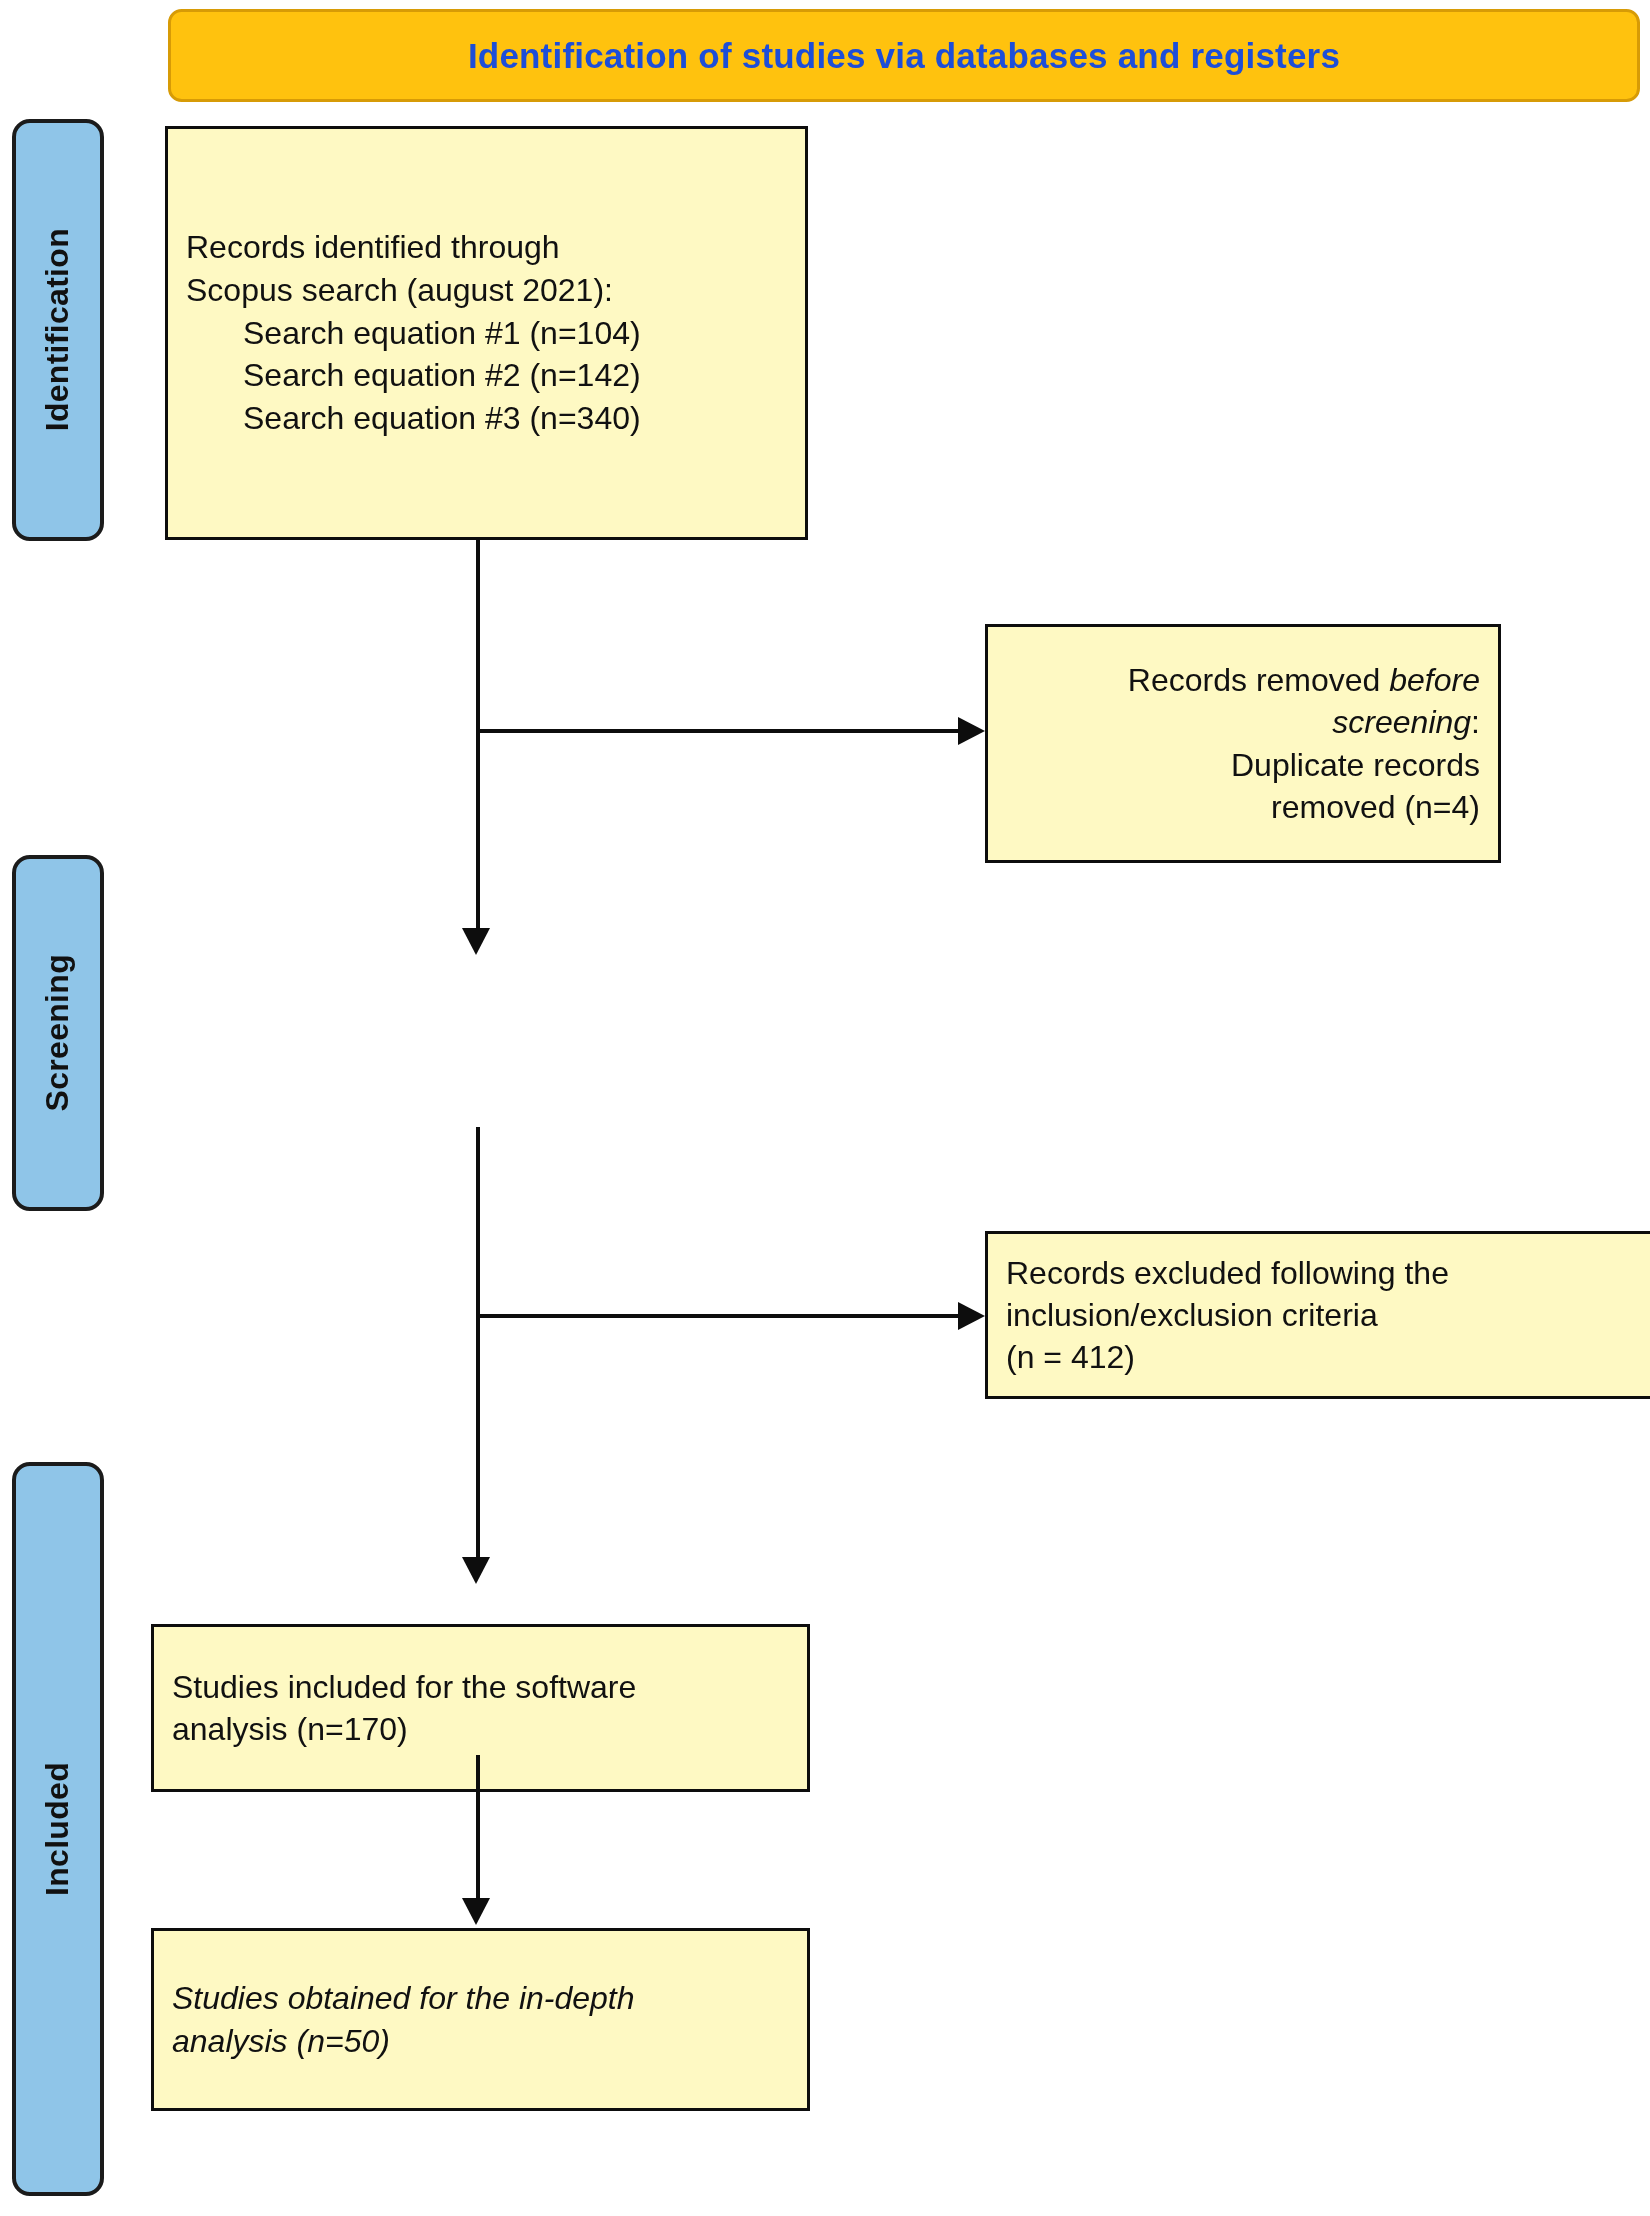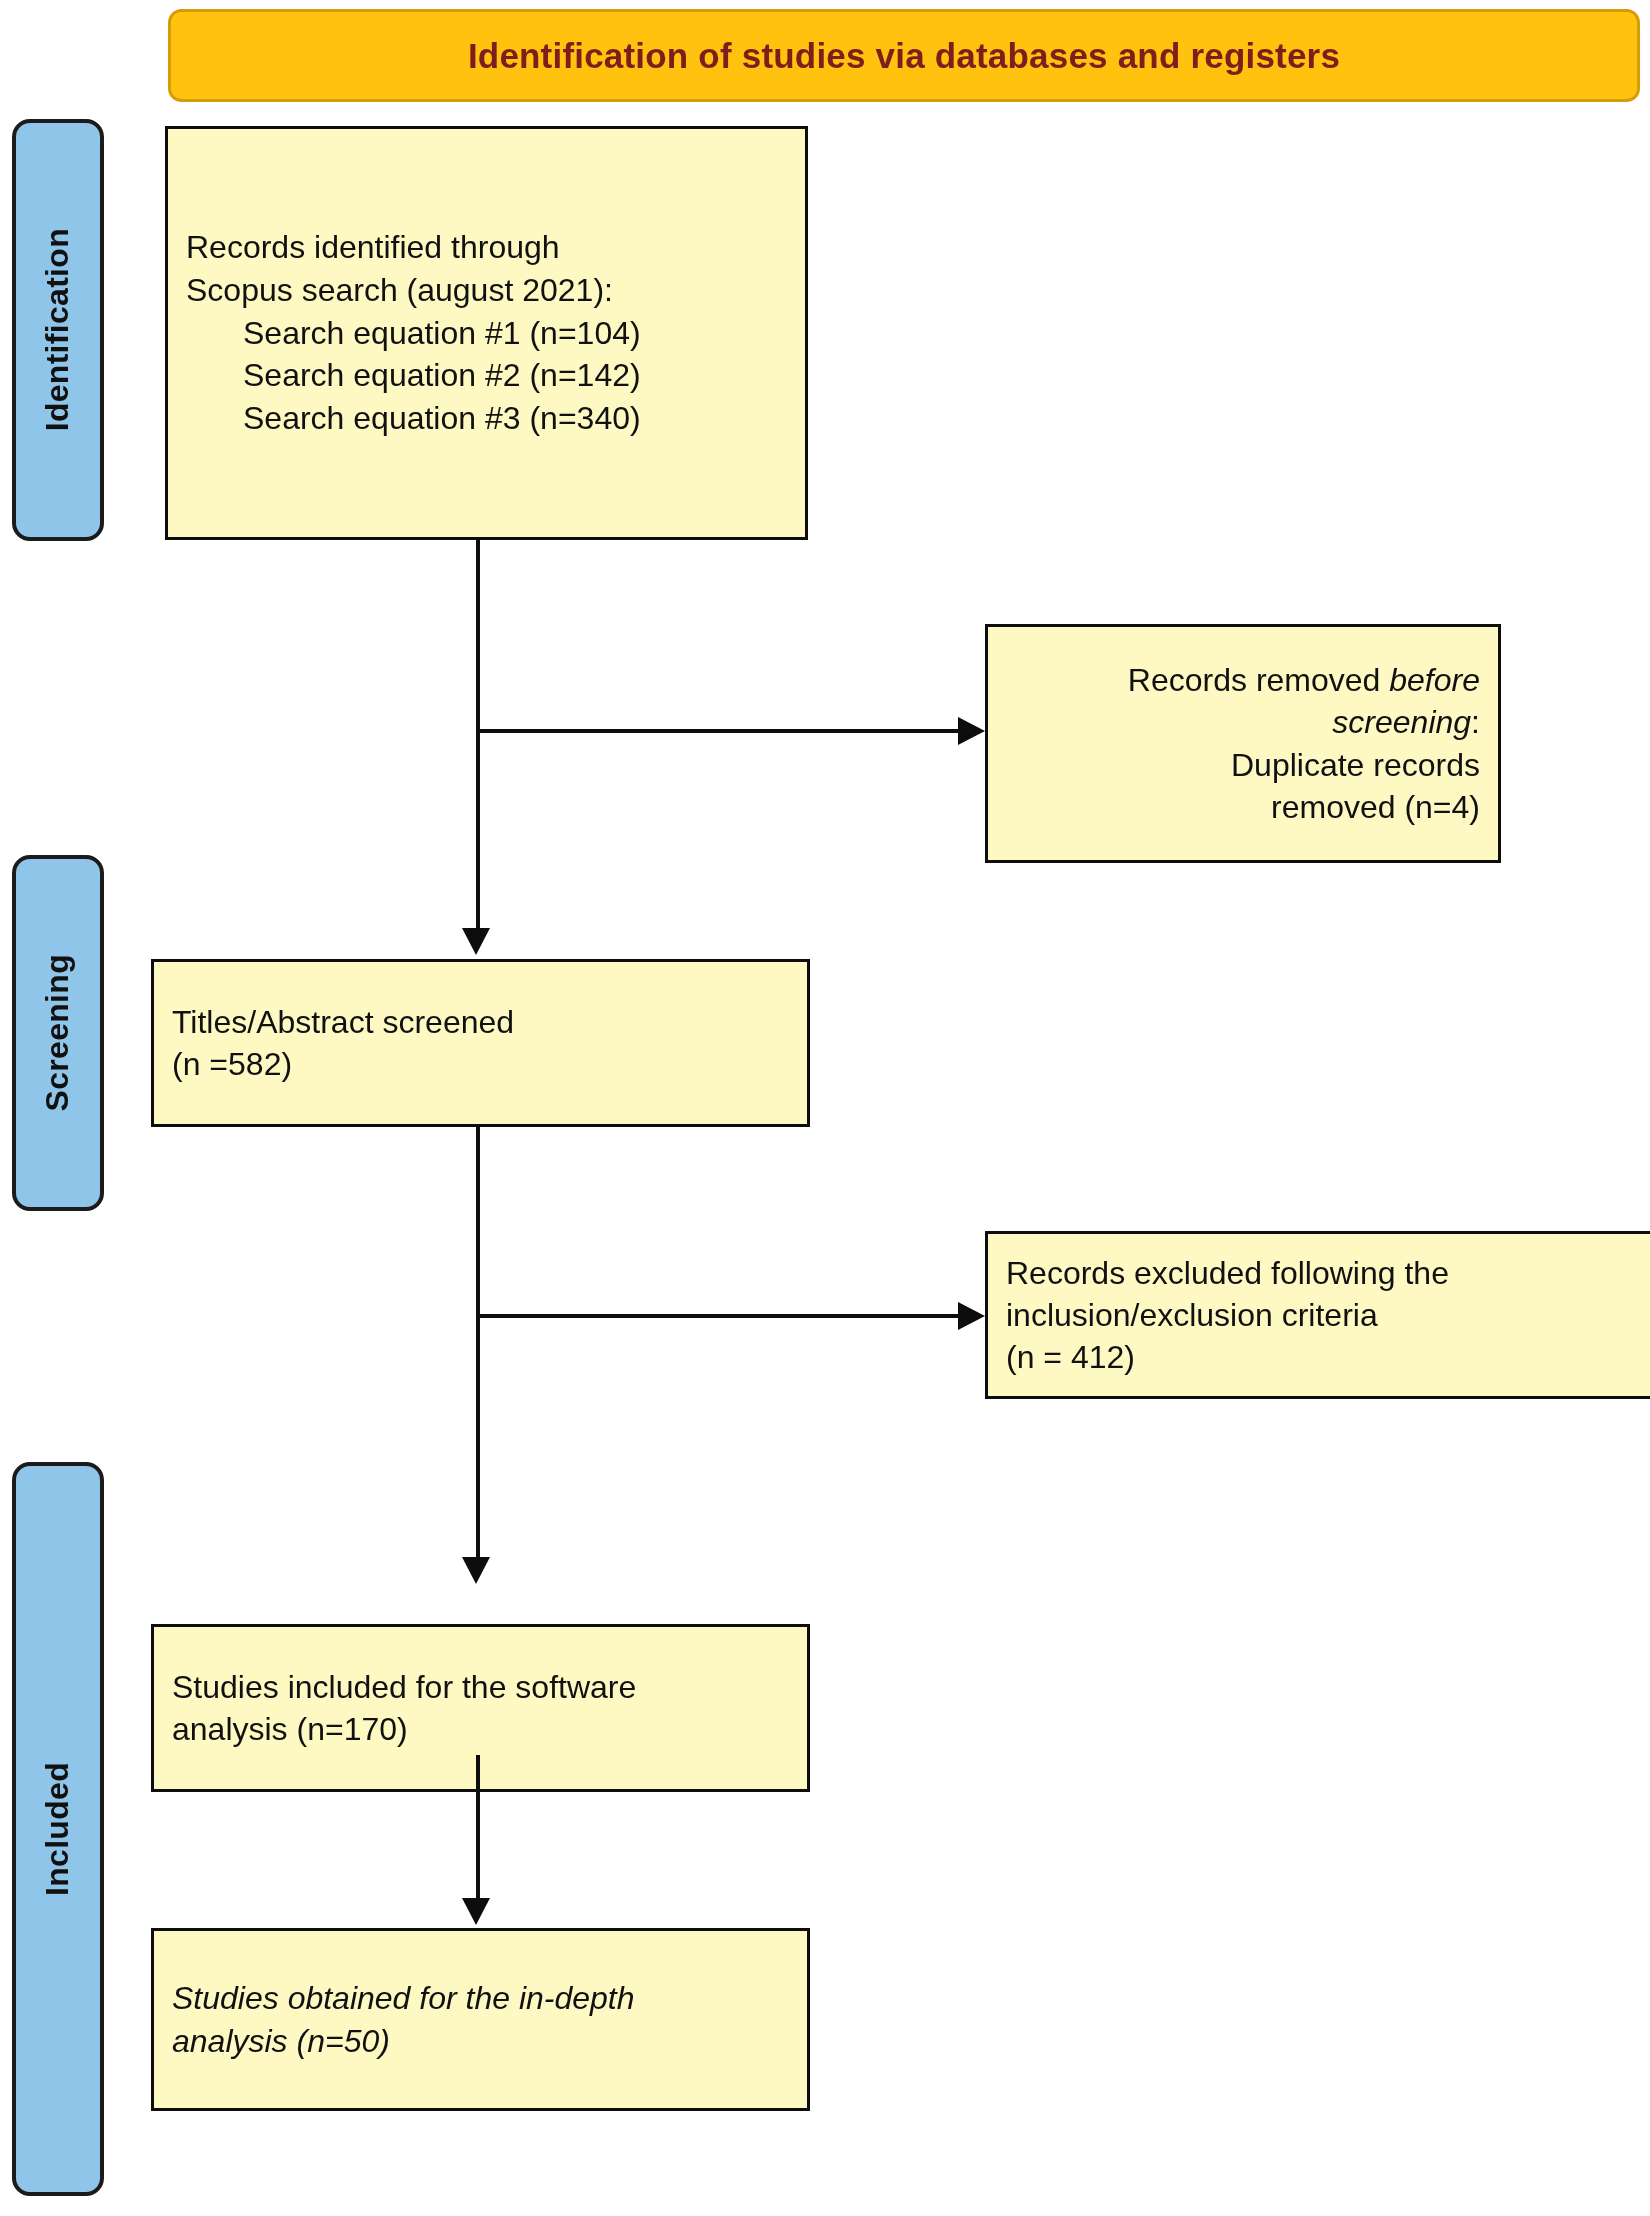--- a/index.html
+++ b/index.html
@@ -28,21 +28,21 @@
     background: #FFC20E;
     border: 3.7px solid #D79B06;
     border-radius: 13.6px;
     display: flex;
     align-items: center;
     justify-content: center;
   }
   .header-banner .banner-text {
     font-size: 35px;
     font-weight: bold;
-    color: #7f1d1d;
+    color: #1d4ed8;
     letter-spacing: 0.2px;
     line-height: 1.05;
     text-align: center;
   }
 
   
   .stage-tab {
     position: absolute;
     left: 11.5px;
     width: 92px;
@@ -166,24 +166,20 @@
   <div class="vline" id="v1"></div>
   <div class="arrow-down" id="a1"></div>
   <div class="hline" id="h1"></div>
   <div class="arrow-right" id="ar1"></div>
 
   <div class="flow-box" id="box-removed">
     <div class="box-text"><span>Records removed </span><em>before</em>
 <em>screening</em><span>:</span><span class="indent">Duplicate records</span><span class="indent">removed (n=4)</span></div>
   </div>
 
-  <div class="flow-box" id="box-screened">
-    <div class="box-text"><span>Titles/Abstract screened</span>
-<span>(n =582)</span></div>
-  </div>
 
   <div class="vline" id="v2"></div>
   <div class="arrow-down" id="a2"></div>
   <div class="hline" id="h2"></div>
   <div class="arrow-right" id="ar2"></div>
 
   <div class="flow-box" id="box-excluded">
     <div class="box-text"><span>Records excluded following the</span>
 <span>inclusion/exclusion criteria</span>
 <span>(n = 412)</span></div>

